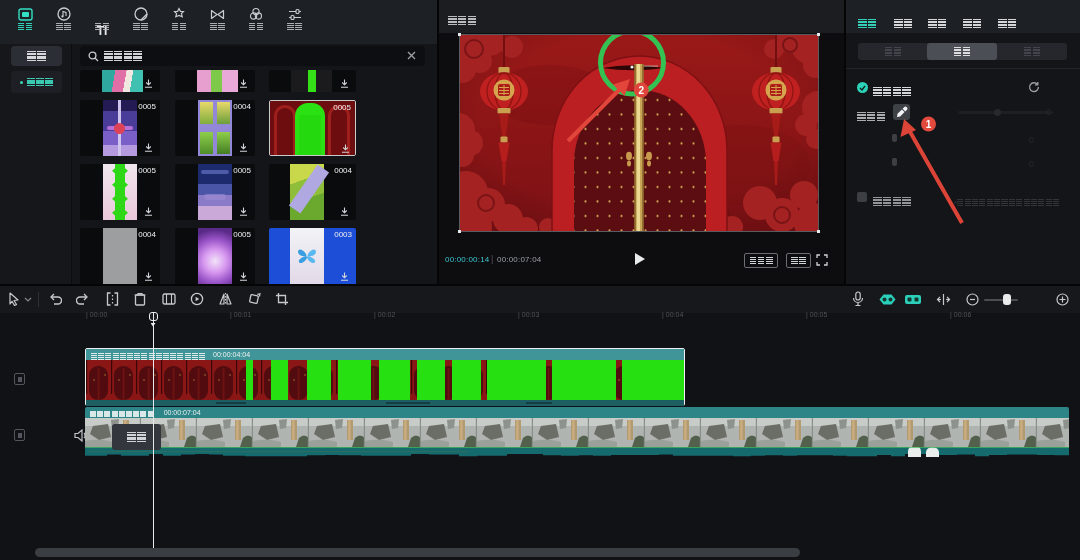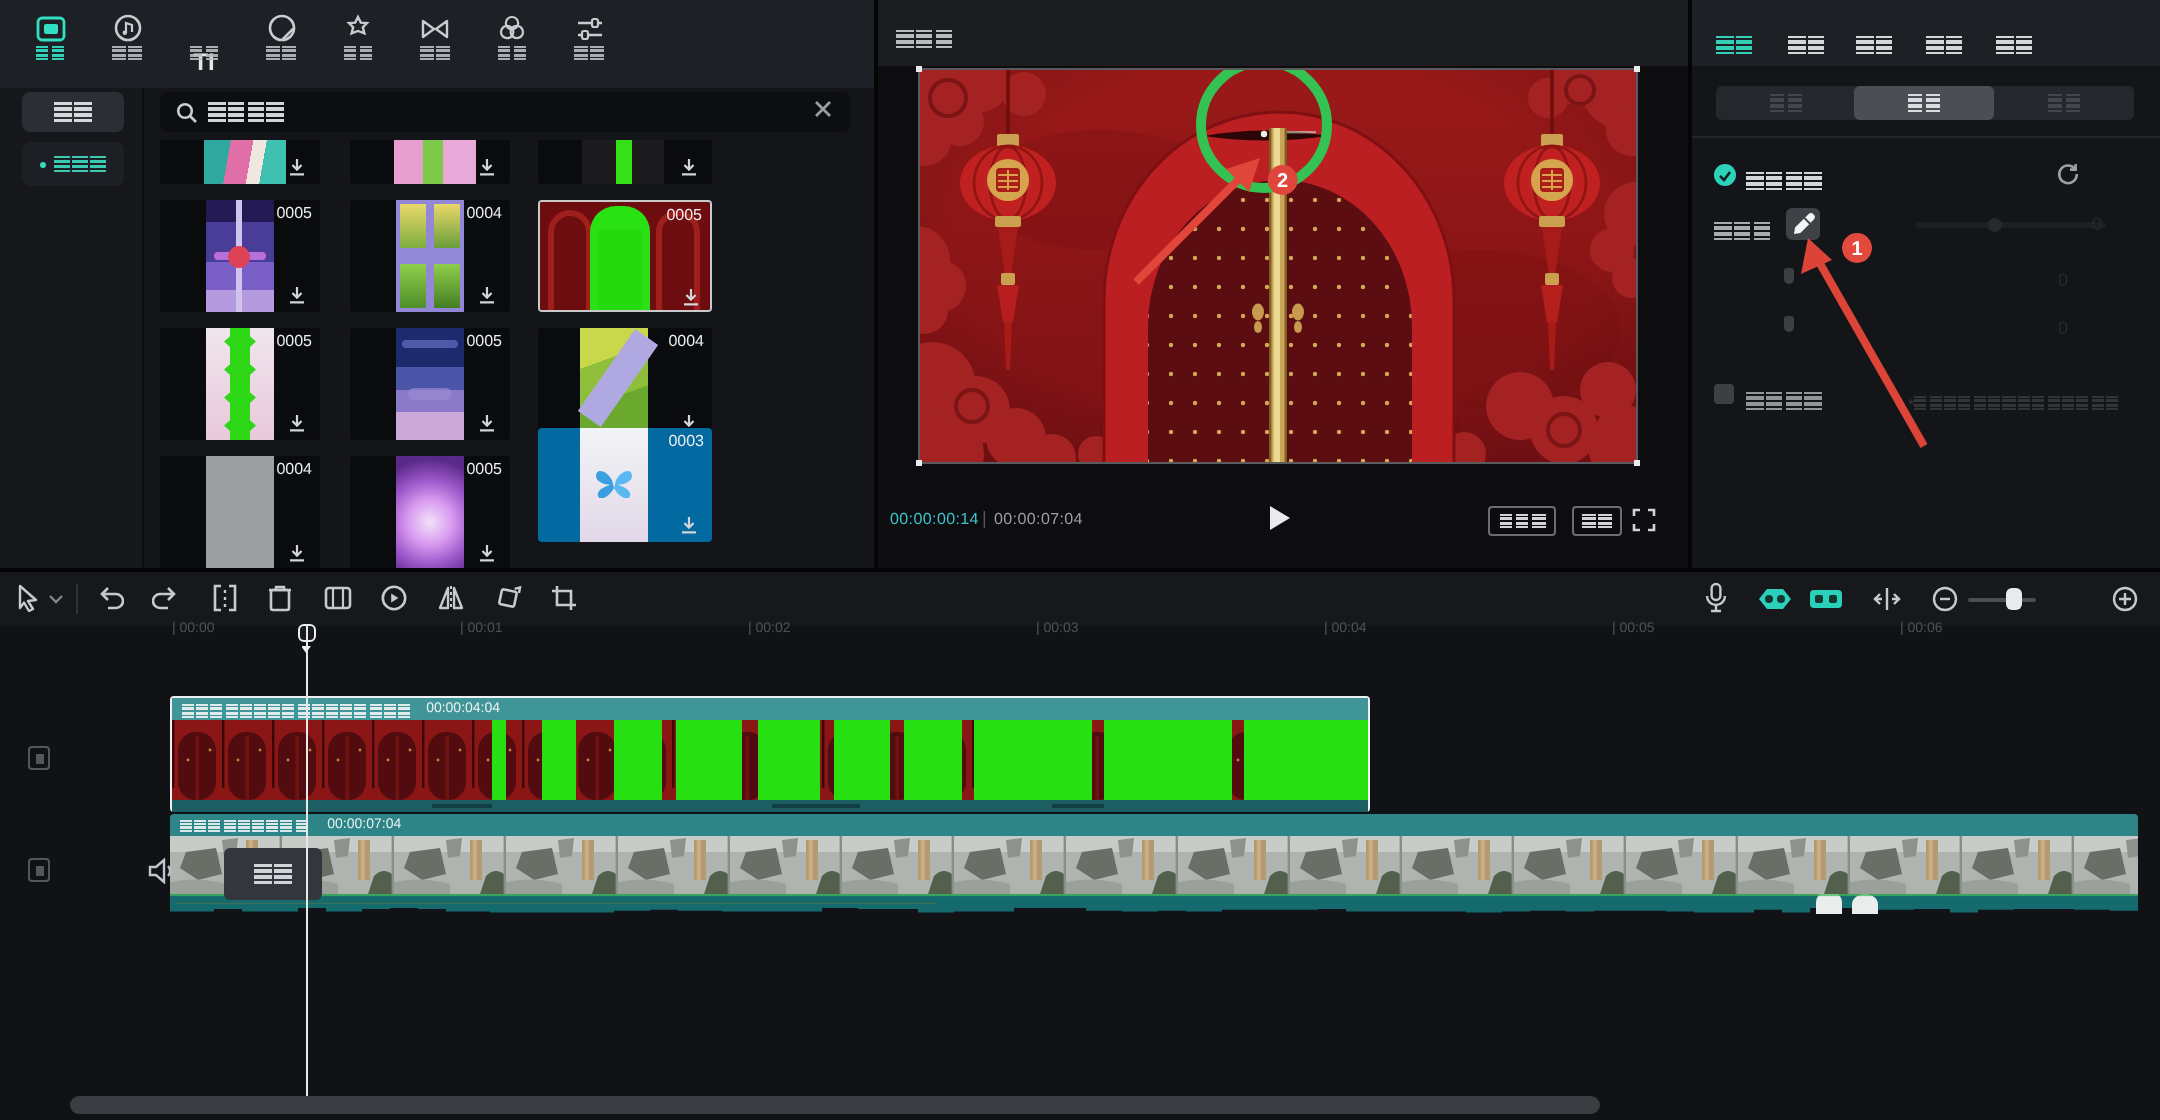--- a/index.html
+++ b/index.html
@@ -242,21 +242,21 @@
       </svg>
     </div>
     <div class="ab" style="left:103px;top:184px;width:80px;height:57px;background:#0a0b0d;border-radius:2px;overflow:hidden">
       <div class="ab" style="left:23px;top:0;width:34px;height:57px;background:radial-gradient(circle at 50% 58%,#f2e2f8 0,#d89af0 30%,#9a55c8 58%,#5a2a88 85%)"></div>
       <span class="t" style="right:4px;top:2px;font-size:8px;color:#eceef0">0005</span>
       <svg class="ab" style="left:64px;top:44px" width="9" height="9" viewBox="0 0 9 9">
         <path d="M4.5 0.5v5M2.2 3.5l2.3 2.3 2.3-2.3" fill="none" stroke="#d3d6d9" stroke-width="1.1"></path>
         <path d="M1 8.2h7" stroke="#d3d6d9" stroke-width="1.1"></path>
       </svg>
     </div>
-    <div class="ab" style="left:197px;top:170px;width:87px;height:57px;background:#0369a1;border-radius:2px;overflow:hidden">
+    <div class="ab" style="left:197px;top:184px;width:87px;height:57px;background:#1d4ed8;border-radius:2px;overflow:hidden">
       <div class="ab" style="left:21px;top:0;width:34px;height:57px;background:linear-gradient(180deg,#f2f4f6,#e2d8e8)">
 <svg class="ab" style="left:7px;top:17px" width="20" height="18" viewBox="0 0 20 18">
           <path d="M9 9C6 4 1 3 1 7c0 3 5 5 8 4-3 1-8 3-7 6 1 3 6 0 8-4" fill="#3a9ee0"></path>
           <path d="M11 9c3-5 8-6 8-2 0 3-5 5-8 4 3 1 8 3 7 6-1 3-6 0-8-4" fill="#5ab8f0"></path>
         </svg>
       </div>
       <span class="t" style="right:4px;top:2px;font-size:8px;color:#eceef0">0003</span>
       <svg class="ab" style="left:71px;top:44px" width="9" height="9" viewBox="0 0 9 9">
         <path d="M4.5 0.5v5M2.2 3.5l2.3 2.3 2.3-2.3" fill="none" stroke="#d3d6d9" stroke-width="1.1"></path>
         <path d="M1 8.2h7" stroke="#d3d6d9" stroke-width="1.1"></path>

